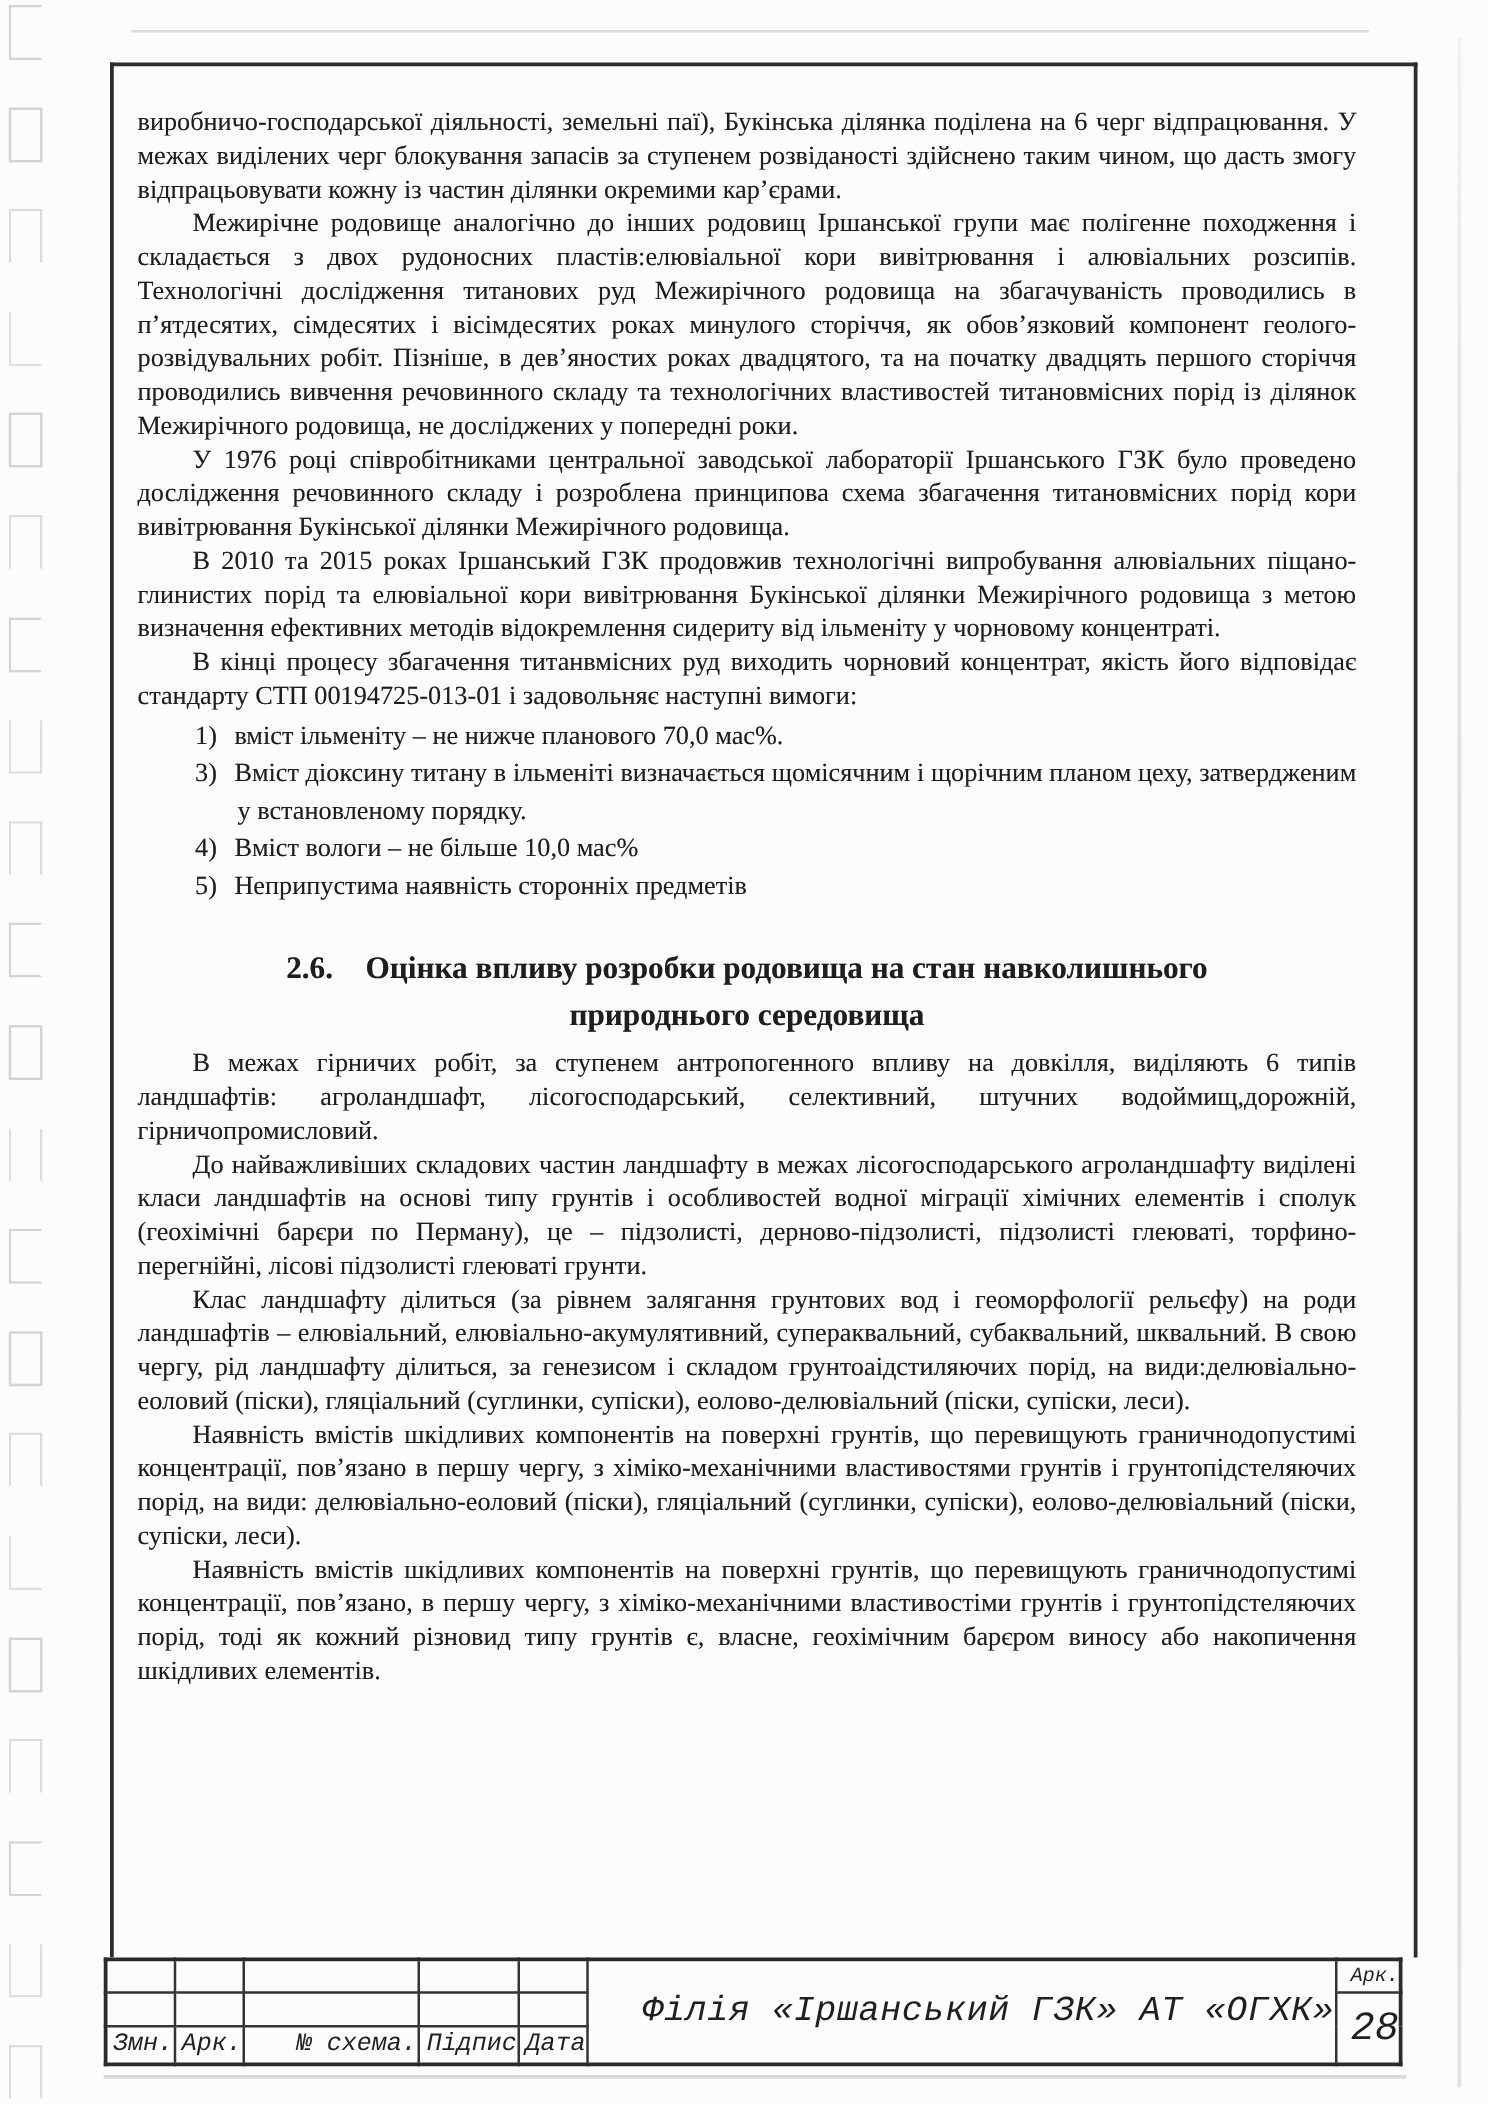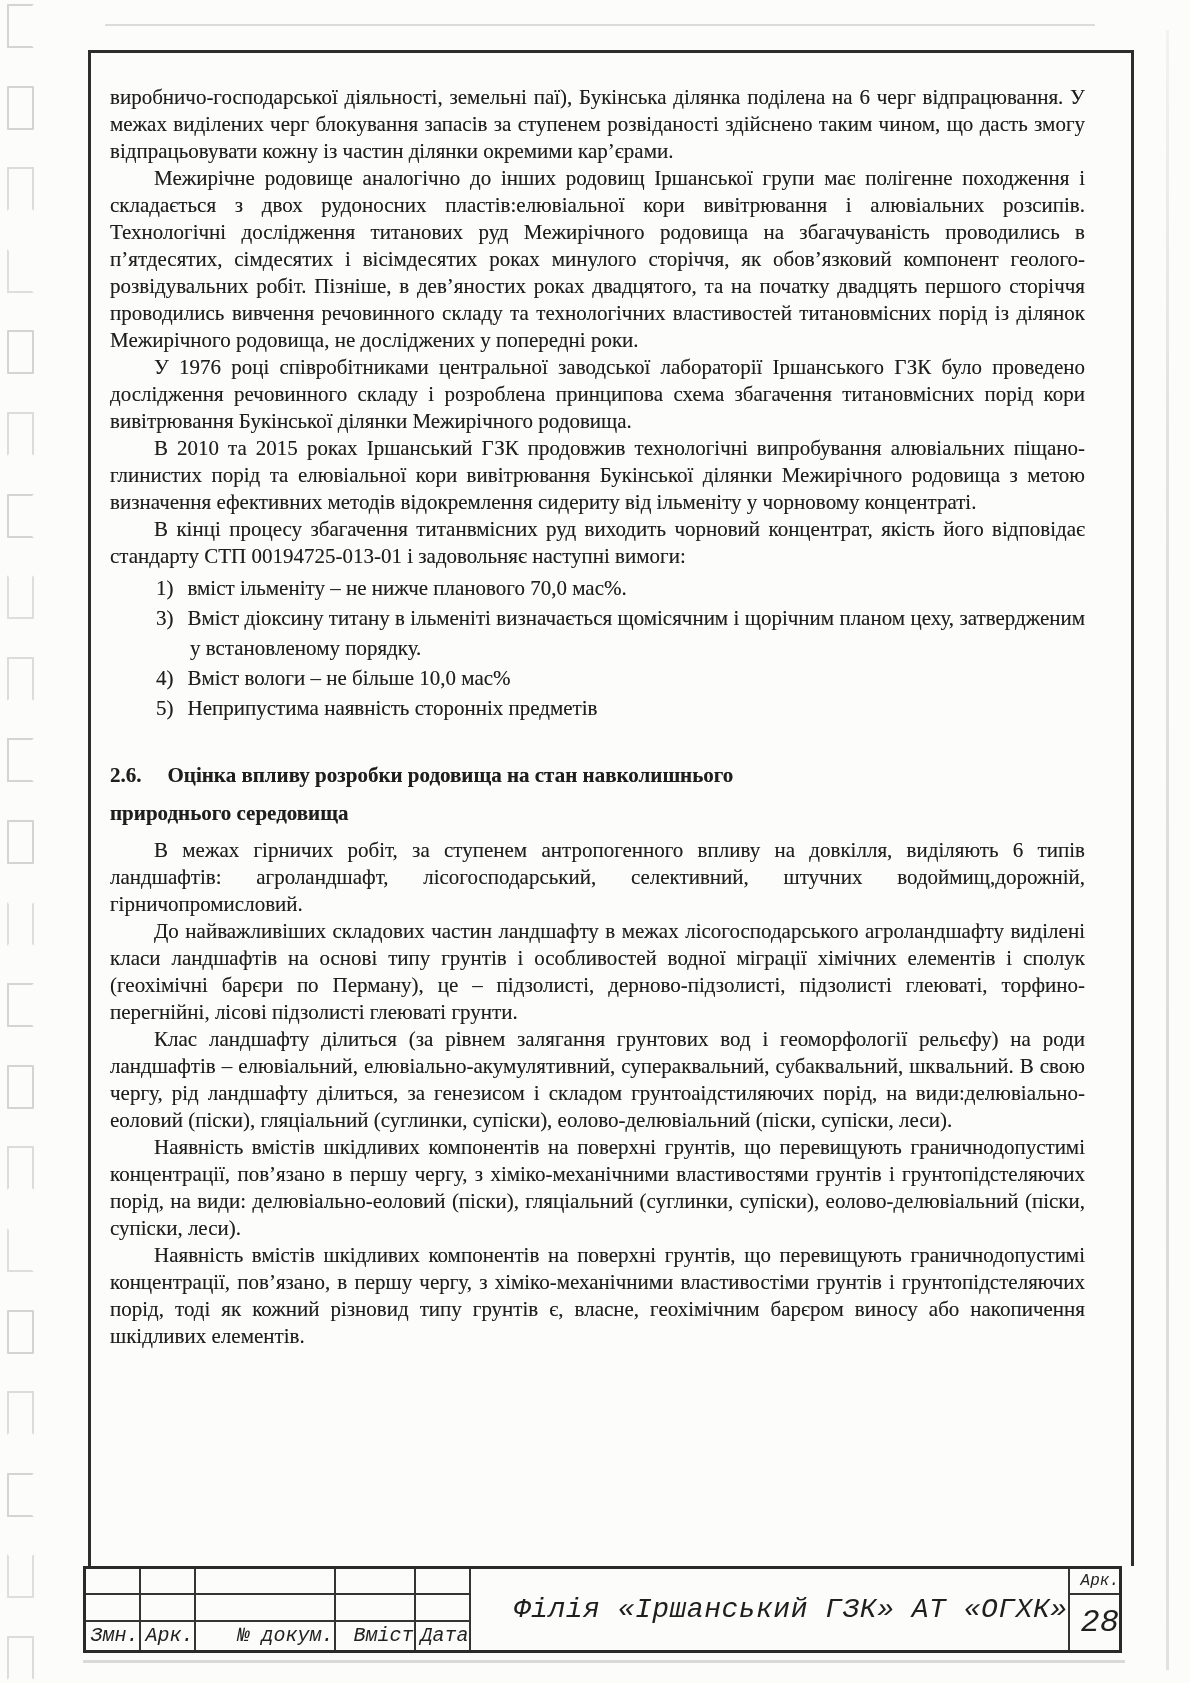--- a/index.html
+++ b/index.html
@@ -57,22 +57,22 @@
 
   .list { margin:3px 0 0 46px; }
   .li {
     margin:0; padding-left:34px; text-indent:-34px;
     line-height:30px; text-align:justify;
   }
   .li-num { padding-right:14px; }
 
   .heading {
     margin-top:33px; margin-bottom:5px;
-    font-weight:bold; font-size:21px; line-height:38px;
-    text-indent:0;
+    font-weight:bold; font-size:25px; line-height:38px;
+    text-align:center; text-indent:0;
   }
   .heading-num { margin-right:26px; }
 
   
   .title-block {
     position:absolute; left:83px; top:1566px;
     border-collapse:collapse; table-layout:fixed;
     width:1036px;
     background:#fcfcfb;
   }
@@ -175,20 +175,20 @@
       <td></td>
       <td></td>
       <td></td>
       <td></td>
       <td></td>
       <td class="tb-num" rowspan="2">28</td>
     </tr>
     <tr class="tb-r3">
       <td class="tb-label">Змн.</td>
       <td class="tb-label">Арк.</td>
-      <td class="tb-label">№ докум.</td>
-      <td class="tb-label">Вміст</td>
+      <td class="tb-label">№ схема.</td>
+      <td class="tb-label">Підпис</td>
       <td class="tb-label">Дата</td>
     </tr>
   </tbody>
     </table>
 
 </div>
 
 </body></html>

